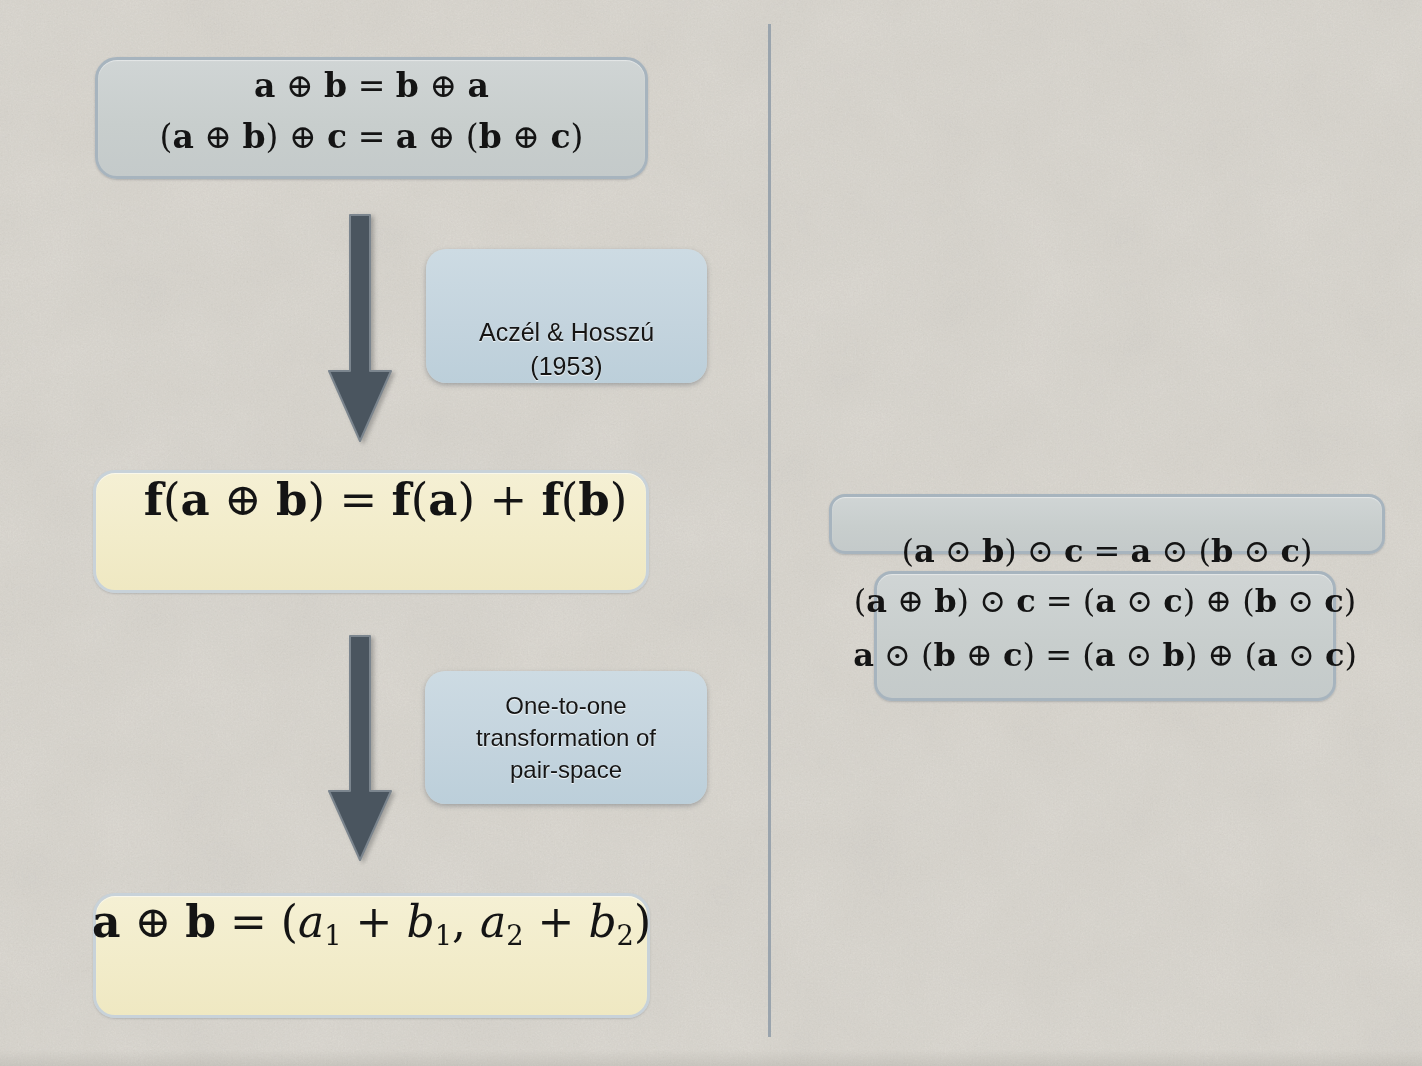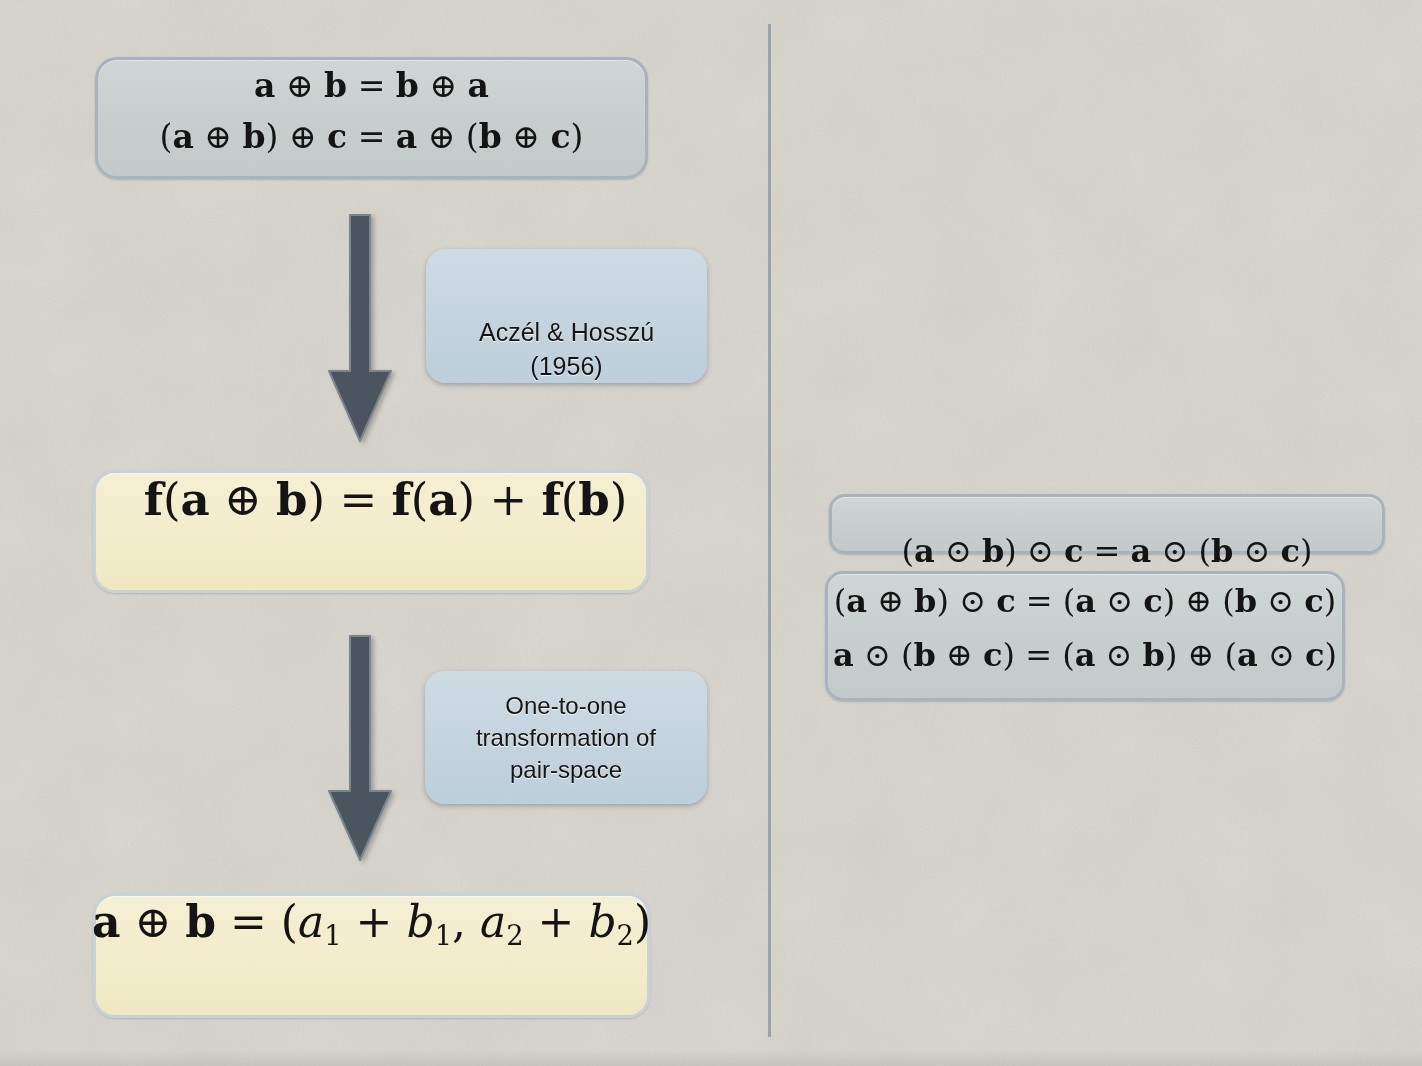--- a/index.html
+++ b/index.html
@@ -54,21 +54,21 @@
 
   #additivity-box{left:93px;top:470px;width:556px;height:123px;}
   #additivity-box .eq{font-size:45px;margin-left:29px;}
 
   #pair-sum-box{left:93px;top:893px;width:557px;height:125px;}
   #pair-sum-box .eq{font-size:44px;}
 
   #odot-assoc-box{left:829px;top:494px;width:556px;height:60px;border-radius:16px;}
   #odot-assoc-box .eq{font-size:32px;margin-top:35px;}
 
-  #distrib-box{left:825px;top:571px;width:520px;height:130px;border-radius:18px;}
+  #distrib-box{left:874px;top:571px;width:462px;height:130px;border-radius:18px;}
   #distrib-box .eq{font-size:32px;line-height:54px;}
 
   #aczel-label{left:426px;top:249px;width:281px;height:134px;
     display:flex;flex-direction:column;justify-content:flex-end;
     font-size:25px;line-height:34px;}
   #one-to-one-label{left:425px;top:671px;width:282px;height:133px;
     display:flex;flex-direction:column;justify-content:center;
     font-size:24px;line-height:32px;}
 
   .arrow{position:absolute;z-index:1;filter:drop-shadow(3px 2px 2px rgba(70,70,70,0.35));}
@@ -116,21 +116,21 @@
     <div class="eq"><span class="eq-b">a</span><span class="eq-n"> ⊕ </span><span class="eq-b">b</span><span class="eq-n"> = </span><span class="eq-b">b</span><span class="eq-n"> ⊕ </span><span class="eq-b">a</span></div>
     <div class="eq"><span class="eq-n">(</span><span class="eq-b">a</span><span class="eq-n"> ⊕ </span><span class="eq-b">b</span><span class="eq-n">) ⊕ </span><span class="eq-b">c</span><span class="eq-n"> = </span><span class="eq-b">a</span><span class="eq-n"> ⊕ (</span><span class="eq-b">b</span><span class="eq-n"> ⊕ </span><span class="eq-b">c</span><span class="eq-n">)</span></div>
   </div>
 
   <svg class="arrow" id="arrow-1" width="72" height="232" viewBox="0 0 72 232">
     <path d="M26,3 H46 V159 H67 L36,229 L5,159 H26 Z" fill="#4a555f" stroke="#7b858e" stroke-width="2" stroke-linejoin="round"></path>
   </svg>
 
   <div class="box bluelabel" id="aczel-label">
       <div class="line">Aczél &amp; Hosszú</div>
-      <div class="line">(1956)</div>
+      <div class="line">(1953)</div>
     </div>
 
   <div class="box yellow" id="additivity-box">
     <div class="eq"><span class="eq-b">f</span><span class="eq-n">(</span><span class="eq-b">a</span><span class="eq-n"> ⊕ </span><span class="eq-b">b</span><span class="eq-n">) = </span><span class="eq-b">f</span><span class="eq-n">(</span><span class="eq-b">a</span><span class="eq-n">) + </span><span class="eq-b">f</span><span class="eq-n">(</span><span class="eq-b">b</span><span class="eq-n">)</span></div>
   </div>
 
   <svg class="arrow" id="arrow-2" width="72" height="228" viewBox="0 0 72 228">
     <path d="M26,2 H46 V157 H67 L36,226 L5,157 H26 Z" fill="#4a555f" stroke="#7b858e" stroke-width="2" stroke-linejoin="round"></path>
   </svg>
 

